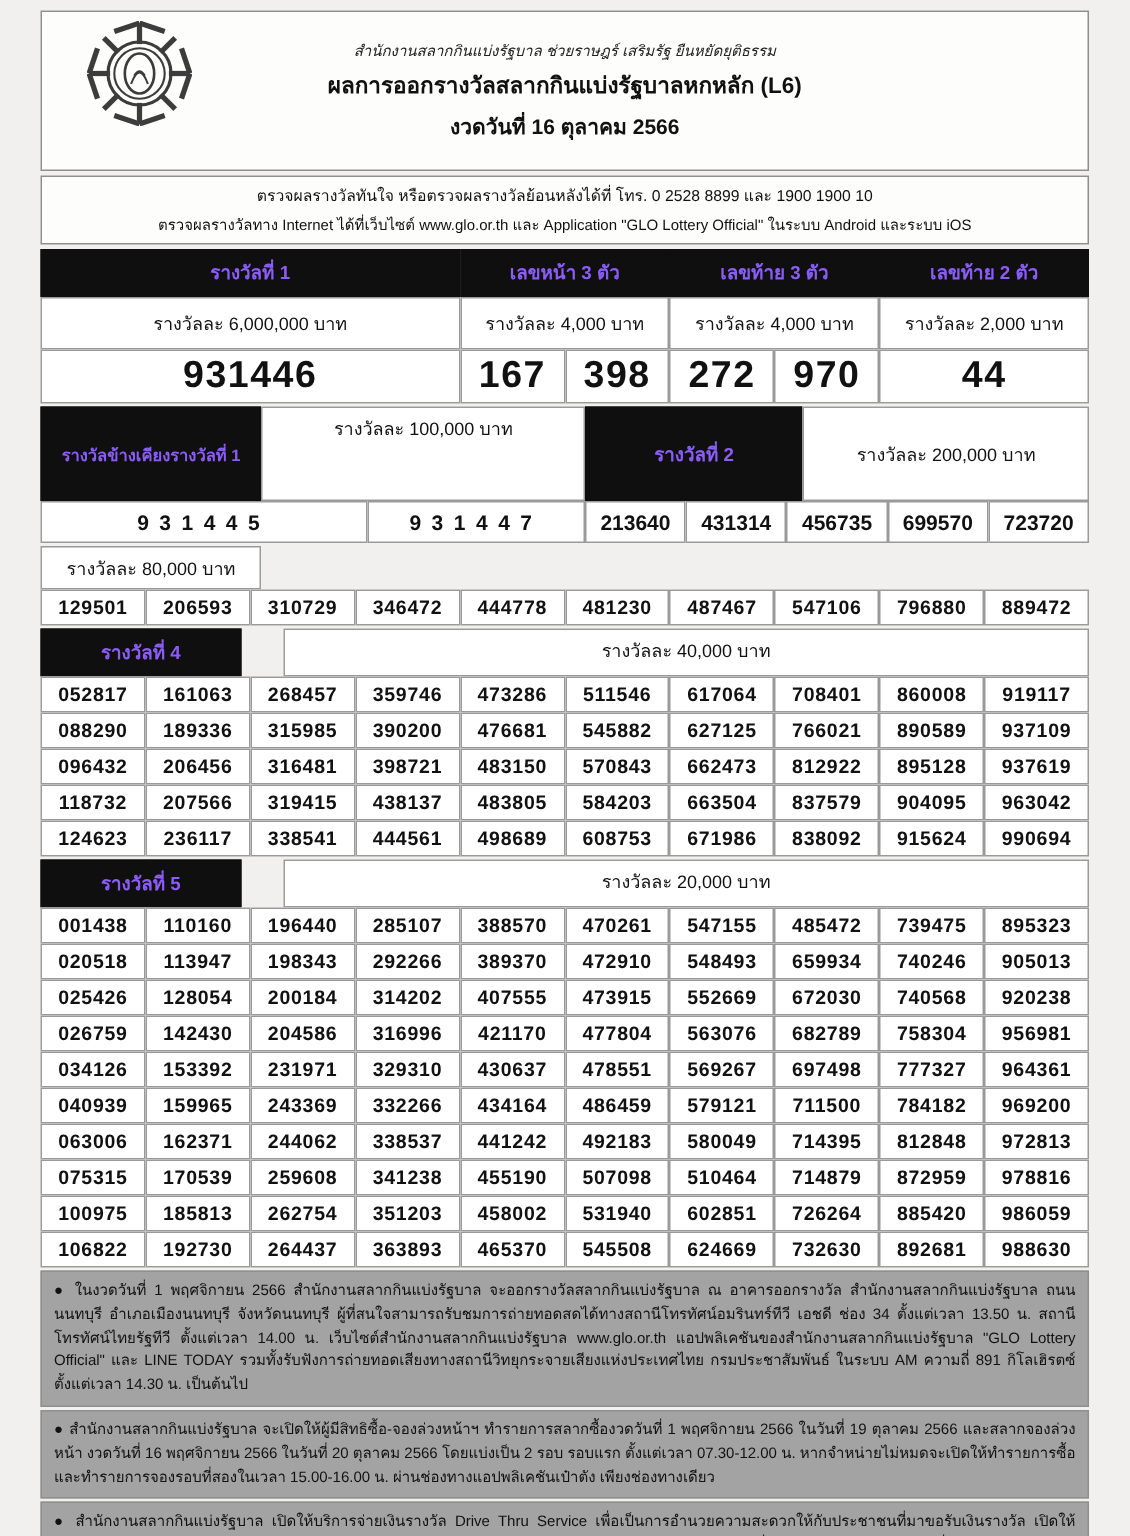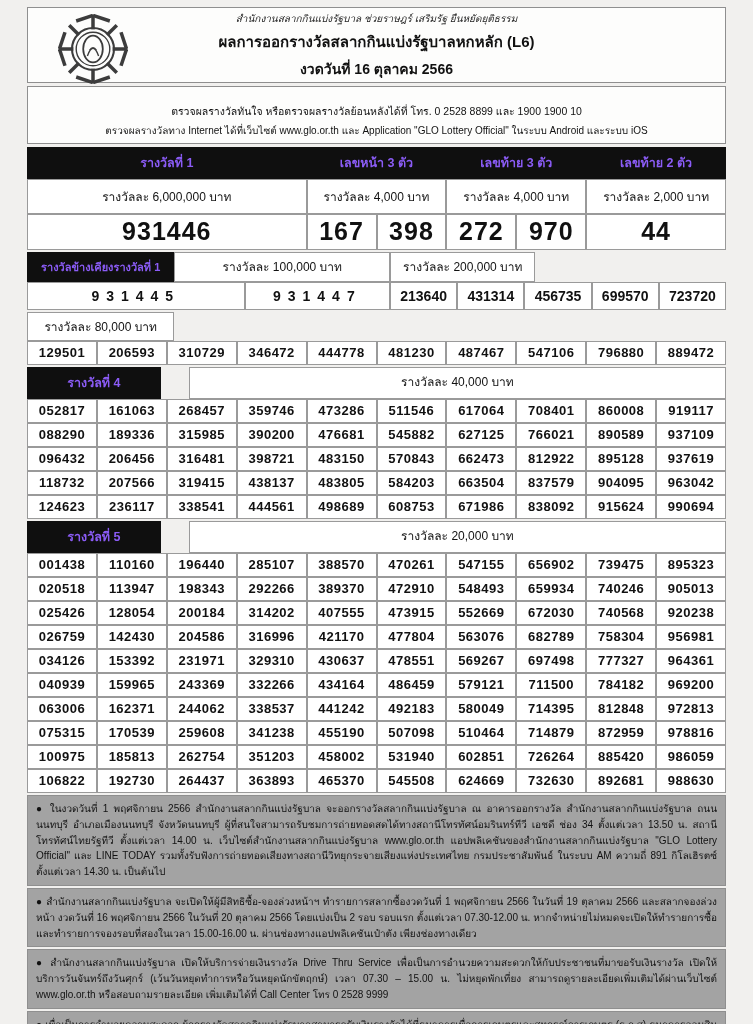--- a/index.html
+++ b/index.html
@@ -2,28 +2,28 @@
 <html><head>
 <meta charset="utf-8">
 <style>
   * { box-sizing: border-box; margin: 0; padding: 0; }
   html,body { width: 753px; background: #f1f0ee; font-family: "Liberation Sans","DejaVu Sans",sans-serif; color:#111; }
   body { height: 1024px; overflow: hidden; padding-top: 7px; }
   .page { width: 699px; margin: 0 auto; }
   .box { border: 1px solid #8f8f8f; background: #fdfdfc; }
 
   
-  .hdr { position: relative; height: 76px; display:flex; flex-direction:column; align-items:center; justify-content:center; gap:4px; margin-bottom:3px; }
+  .hdr { position: relative; height: 107px; display:flex; flex-direction:column; align-items:center; justify-content:center; gap:4px; margin-bottom:3px; }
   .hdr .logo { position:absolute; left:30px; top:6px; width:70px; height:70px; }
   .motto { font-size:10px; font-style: italic; color:#222; }
   .title { font-size:15px; font-weight:bold; }
   .drawdate { font-size:14px; font-weight:bold; }
 
   
-  .info { text-align:center; padding:16px 2px 5px; margin-bottom:3px; }
+  .info { text-align:center; padding:4px 2px 5px; margin-bottom:3px; }
   .info .l1 { font-size:10.5px; margin-bottom:3px; }
   .info .l2 { font-size:10px; }
 
   
   .grid { display:grid; }
   .cell { border:1px solid #9a9a9a; background:#fff; text-align:center; }
   .bar  { background:#0f0f0f; color:#8b5cf6; font-weight:bold; font-size:13px; border:1px solid #0f0f0f;
           display:flex; align-items:center; justify-content:center; }
   .amt  { font-size:12px; font-weight:400; padding:7px 2px; }
   .bignum { font-size:25px; font-weight:bold; padding:2px 0 3px; letter-spacing:1px; }
@@ -109,21 +109,22 @@
       <div class="cell bignum">272</div>
       <div class="cell bignum">970</div>
       <div class="cell bignum">44</div>
     </div>
   </div>
 
   <div class="sect">
     <div class="grid g-adj-head">
       <div class="bar lab" style="font-size:11px">รางวัลข้างเคียงรางวัลที่ 1</div>
       <div class="cell amt" style="padding:4px 2px">รางวัลละ 100,000 บาท</div>
-      <div class="cell amt" style="padding:4px 2px">รางวัลละ 200,000 บาท</div>
+      <div class="bar lab">รางวัลที่ 2</div>
+      <div class="cell amt" style="padding:21px 2px">รางวัลละ 200,000 บาท</div>
     </div>
     <div class="grid g-adj-num">
       <div class="cell midnum spread">931445</div>
       <div class="cell midnum spread">931447</div>
       <div class="cell midnum">213640</div>
       <div class="cell midnum">431314</div>
       <div class="cell midnum">456735</div>
       <div class="cell midnum">699570</div>
       <div class="cell midnum">723720</div>
     </div>
@@ -212,21 +213,21 @@
       <div class="cell amt" style="padding:4px 2px">รางวัลละ 20,000 บาท</div>
     </div>
     <div class="grid g-num10">
         <div class="cell num">001438</div>
         <div class="cell num">110160</div>
         <div class="cell num">196440</div>
         <div class="cell num">285107</div>
         <div class="cell num">388570</div>
         <div class="cell num">470261</div>
         <div class="cell num">547155</div>
-        <div class="cell num">656902</div>
+        <div class="cell num">485472</div>
         <div class="cell num">739475</div>
         <div class="cell num">895323</div>
         <div class="cell num">020518</div>
         <div class="cell num">113947</div>
         <div class="cell num">198343</div>
         <div class="cell num">292266</div>
         <div class="cell num">389370</div>
         <div class="cell num">472910</div>
         <div class="cell num">548493</div>
         <div class="cell num">659934</div>

